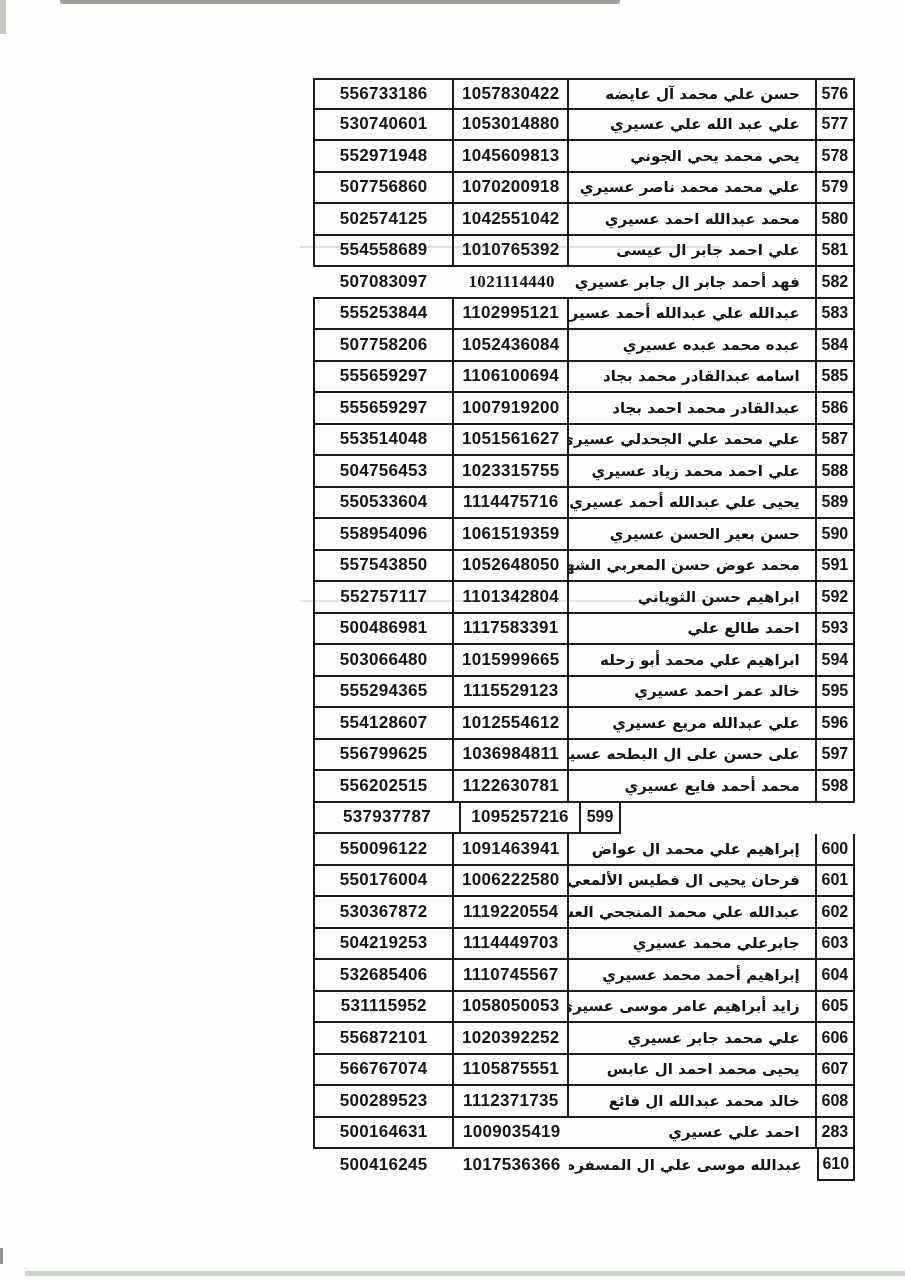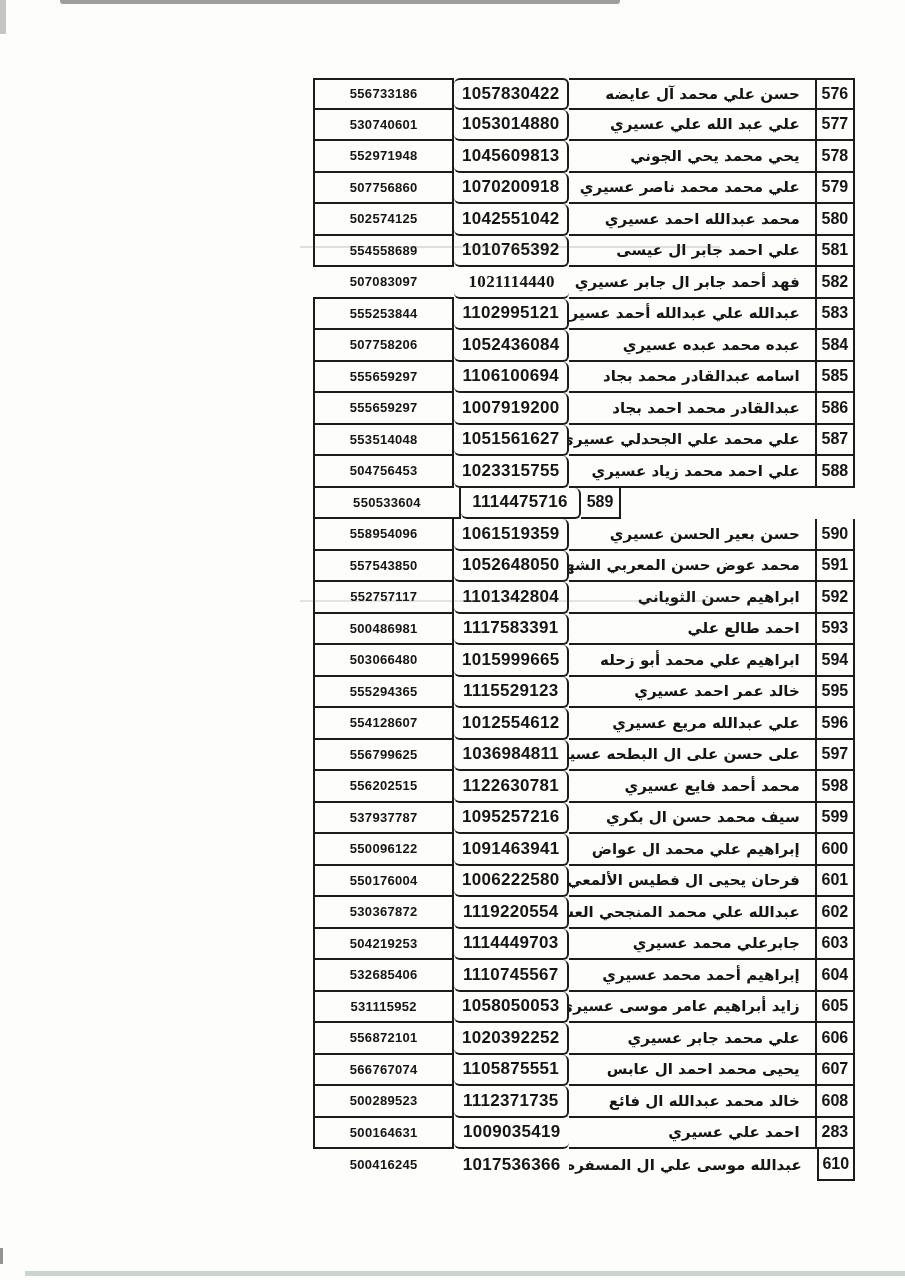--- a/index.html
+++ b/index.html
@@ -35,31 +35,30 @@
     color: var(--ink);
     overflow: hidden;
     white-space: nowrap;
   }
   .row-first .cell { border-top: 2px solid var(--border); }
   .c-phone {
     width: 148px;
     border-left: 2px solid var(--border);
     font-family: "Liberation Sans", sans-serif;
     font-weight: bold;
-    font-size: 13px;
+    font-size: 17px;
     letter-spacing: 0.3px;
     text-align: right;
   }
   .c-id {
     width: 120px;
     font-family: "Liberation Sans", sans-serif;
     font-weight: bold;
     font-size: 17px;
     letter-spacing: 0.3px;
-    border-radius: 6px;
   }
   .c-name {
     width: 258px;
     direction: rtl;
     justify-content: flex-start; 
     padding: 0 15px;
     font-family: "DejaVu Sans", sans-serif;
     font-weight: bold;
     font-size: 15px;
   }
@@ -191,20 +190,21 @@
   </div>
       <div class="row">
     <div class="cell c-phone">504756453</div>
     <div class="cell c-id">1023315755</div>
     <div class="cell c-name">علي احمد محمد زياد عسيري</div>
     <div class="cell c-serial">588</div>
   </div>
       <div class="row">
     <div class="cell c-phone">550533604</div>
     <div class="cell c-id">1114475716</div>
+    <div class="cell c-name">يحيى علي عبدالله أحمد عسيري</div>
     <div class="cell c-serial">589</div>
   </div>
       <div class="row">
     <div class="cell c-phone">558954096</div>
     <div class="cell c-id">1061519359</div>
     <div class="cell c-name">حسن بعير الحسن عسيري</div>
     <div class="cell c-serial">590</div>
   </div>
       <div class="row">
     <div class="cell c-phone">557543850</div>
@@ -250,21 +250,20 @@
   </div>
       <div class="row">
     <div class="cell c-phone">556202515</div>
     <div class="cell c-id">1122630781</div>
     <div class="cell c-name">محمد أحمد فايع عسيري</div>
     <div class="cell c-serial">598</div>
   </div>
       <div class="row">
     <div class="cell c-phone">537937787</div>
     <div class="cell c-id">1095257216</div>
-    <div class="cell c-name">سيف محمد حسن ال بكري</div>
     <div class="cell c-serial">599</div>
   </div>
       <div class="row">
     <div class="cell c-phone">550096122</div>
     <div class="cell c-id">1091463941</div>
     <div class="cell c-name">إبراهيم علي محمد ال عواض</div>
     <div class="cell c-serial">600</div>
   </div>
       <div class="row">
     <div class="cell c-phone">550176004</div>

